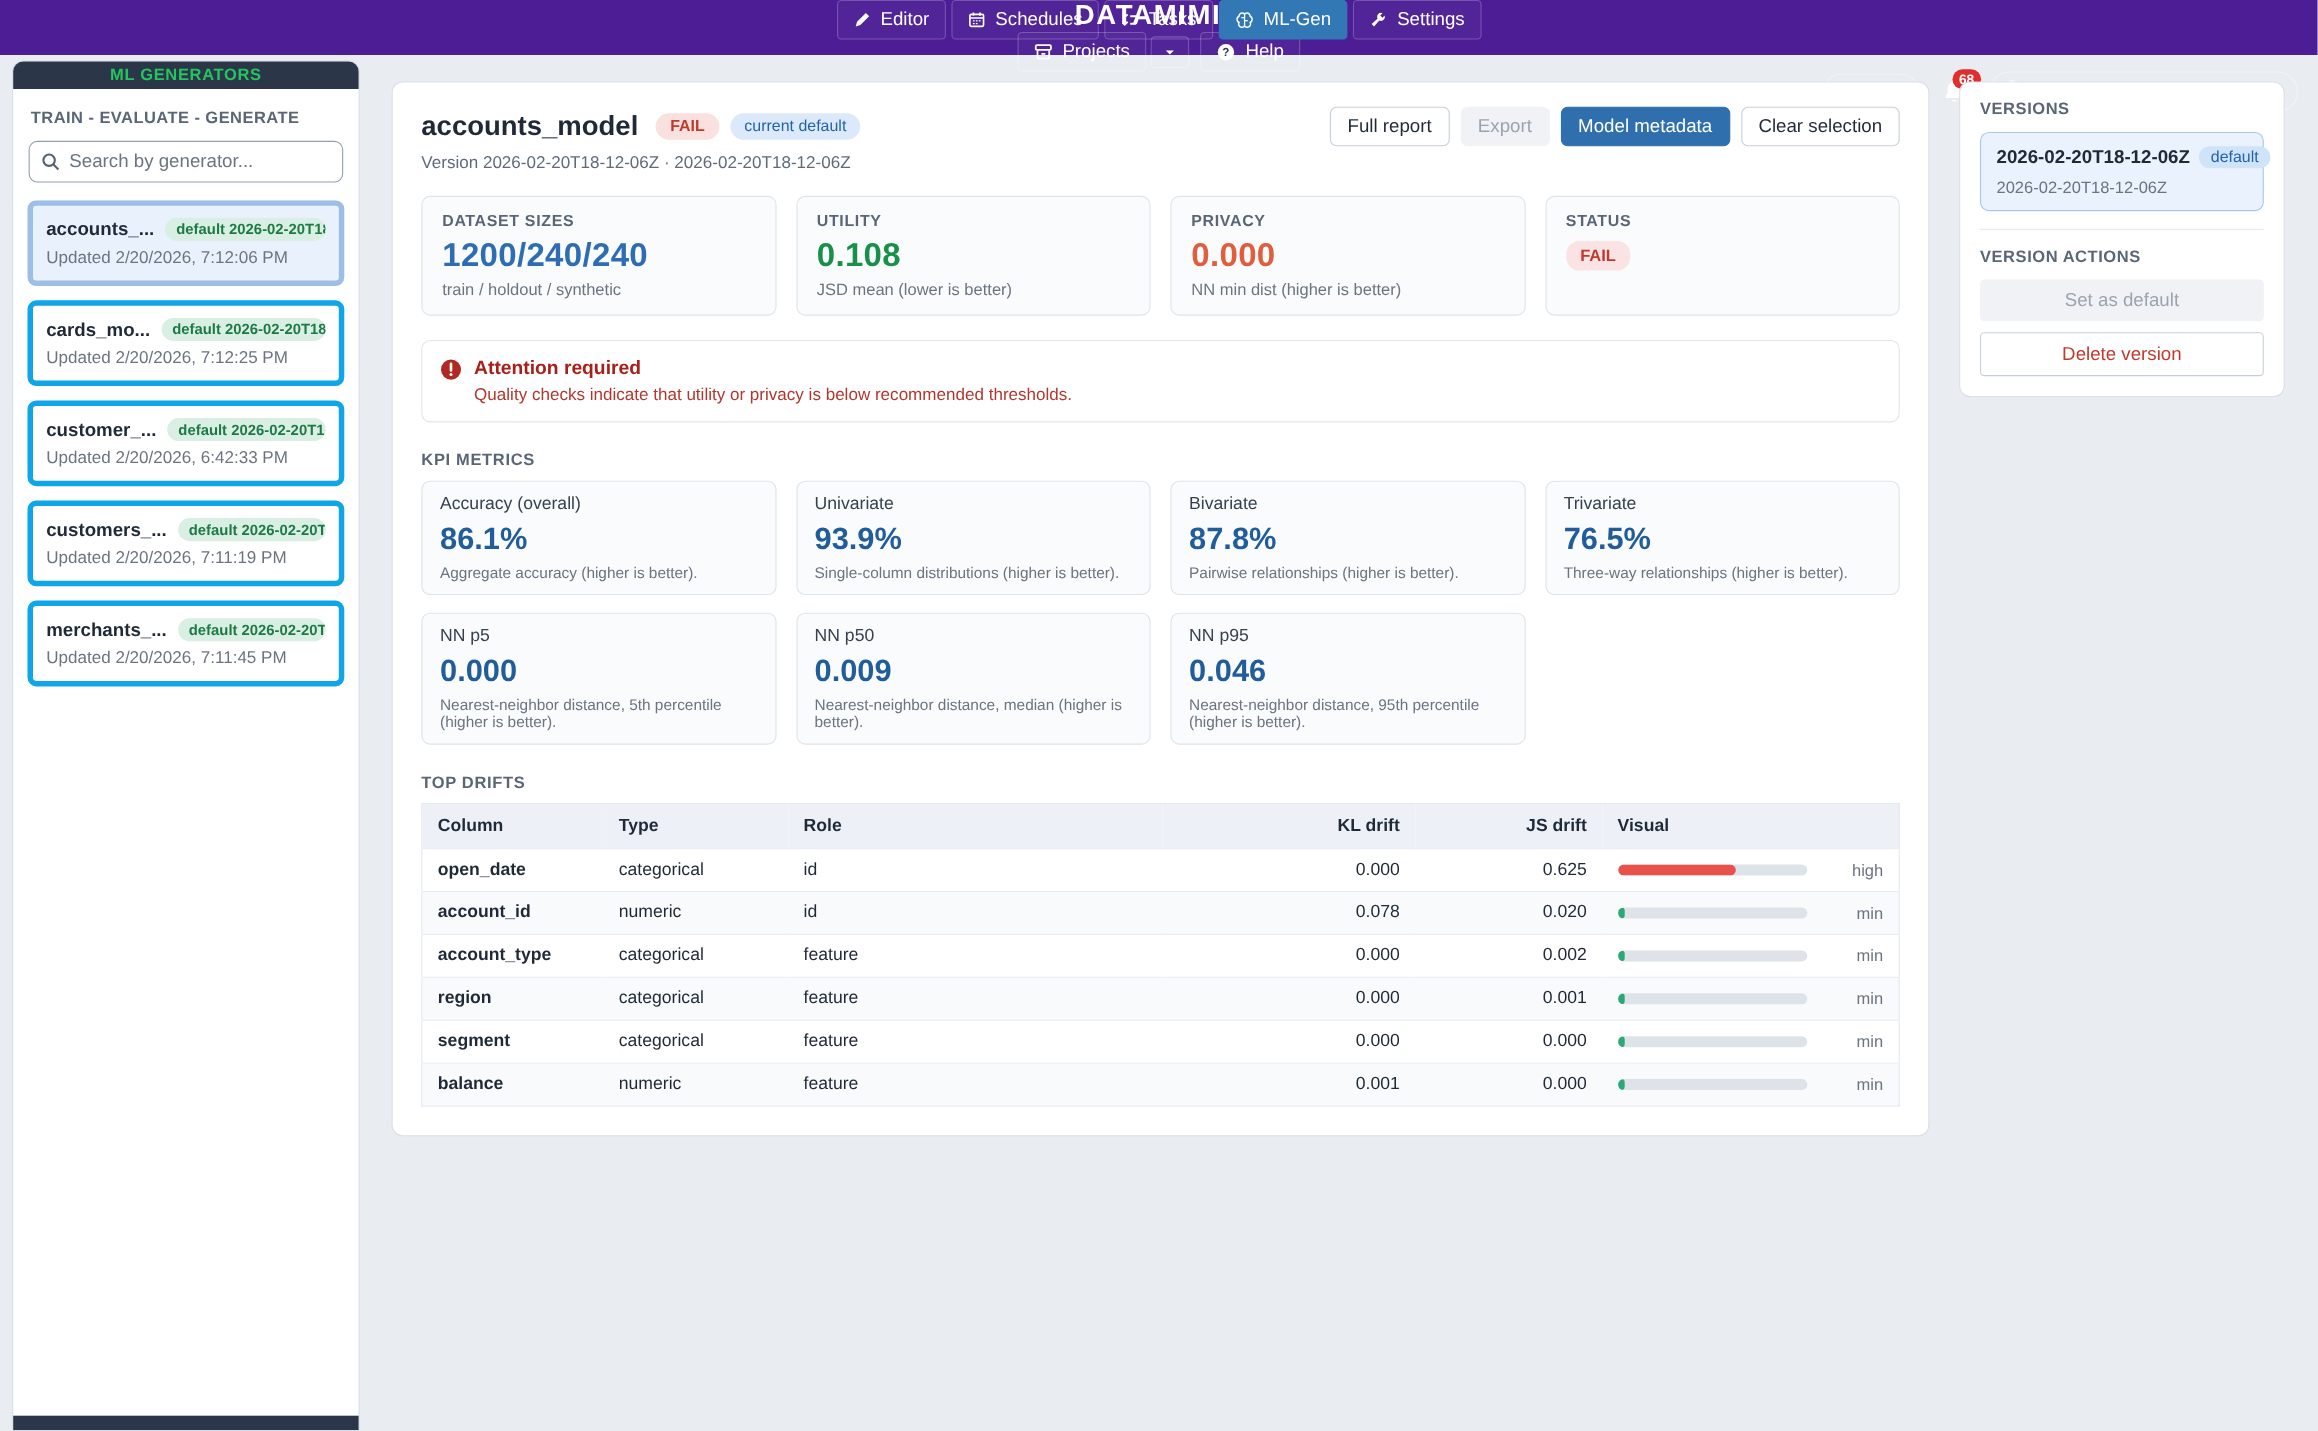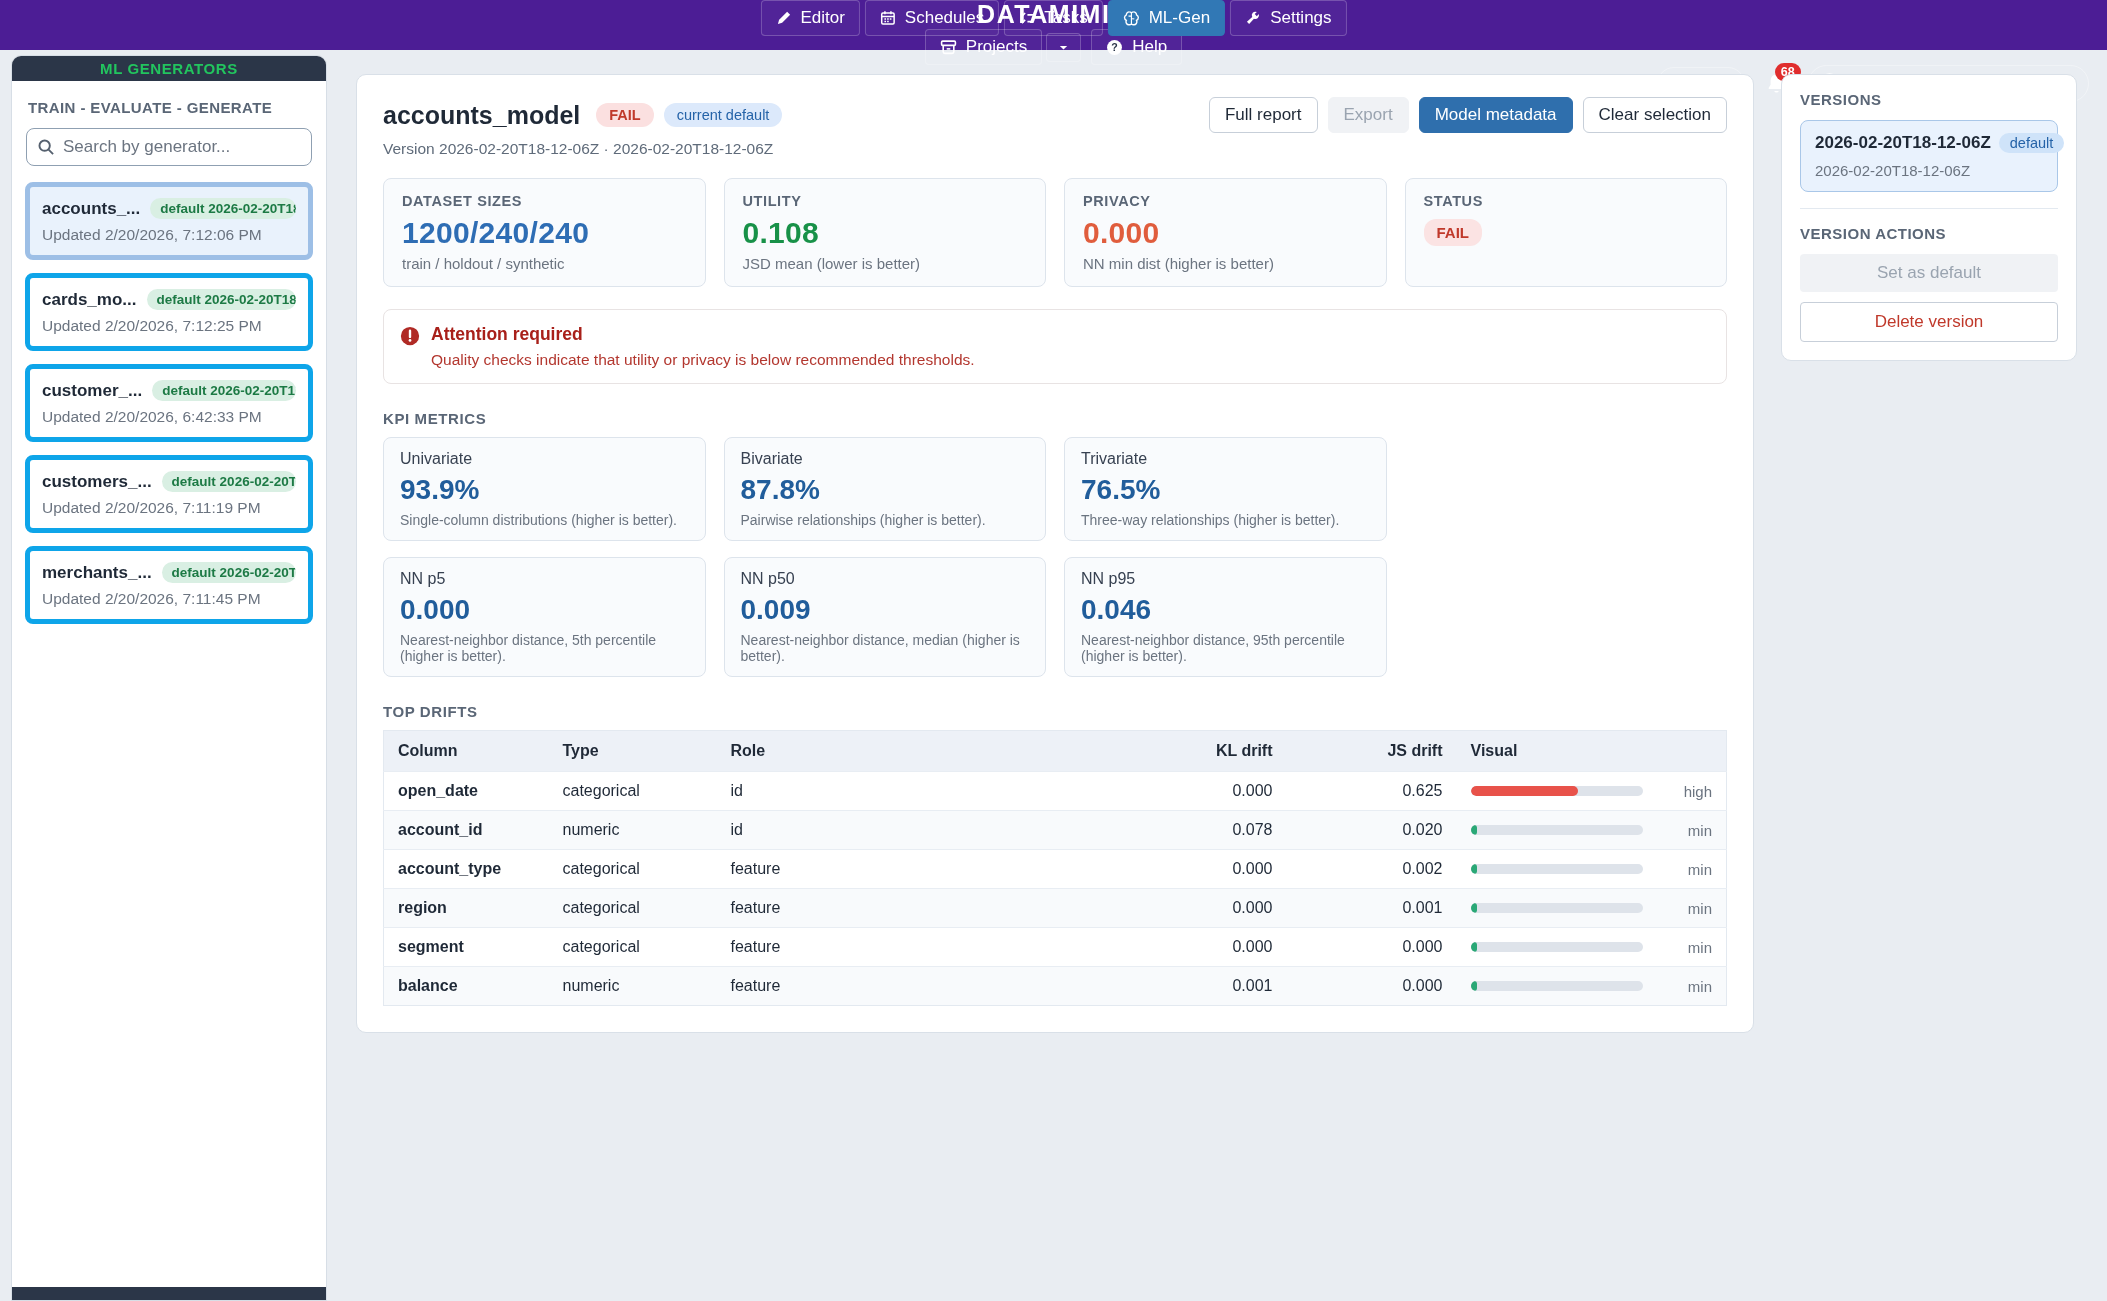--- a/index.html
+++ b/index.html
@@ -348,20 +348,25 @@
     </span>
     <div>
       <div class="alert-title">Attention required</div>
       <div class="alert-msg">Quality checks indicate that utility or privacy is below recommended thresholds.</div>
     </div>
   </div>
 
   <div class="section-label">KPI METRICS</div>
   <div class="kpi-row">
     <div class="kpi-card">
+      <div class="kpi-label">Accuracy (overall)</div>
+      <div class="kpi-value">86.1%</div>
+      <div class="kpi-sub">Aggregate accuracy (higher is better).</div>
+    </div>
+    <div class="kpi-card">
       <div class="kpi-label">Univariate</div>
       <div class="kpi-value">93.9%</div>
       <div class="kpi-sub">Single-column distributions (higher is better).</div>
     </div>
     <div class="kpi-card">
       <div class="kpi-label">Bivariate</div>
       <div class="kpi-value">87.8%</div>
       <div class="kpi-sub">Pairwise relationships (higher is better).</div>
     </div>
     <div class="kpi-card">

